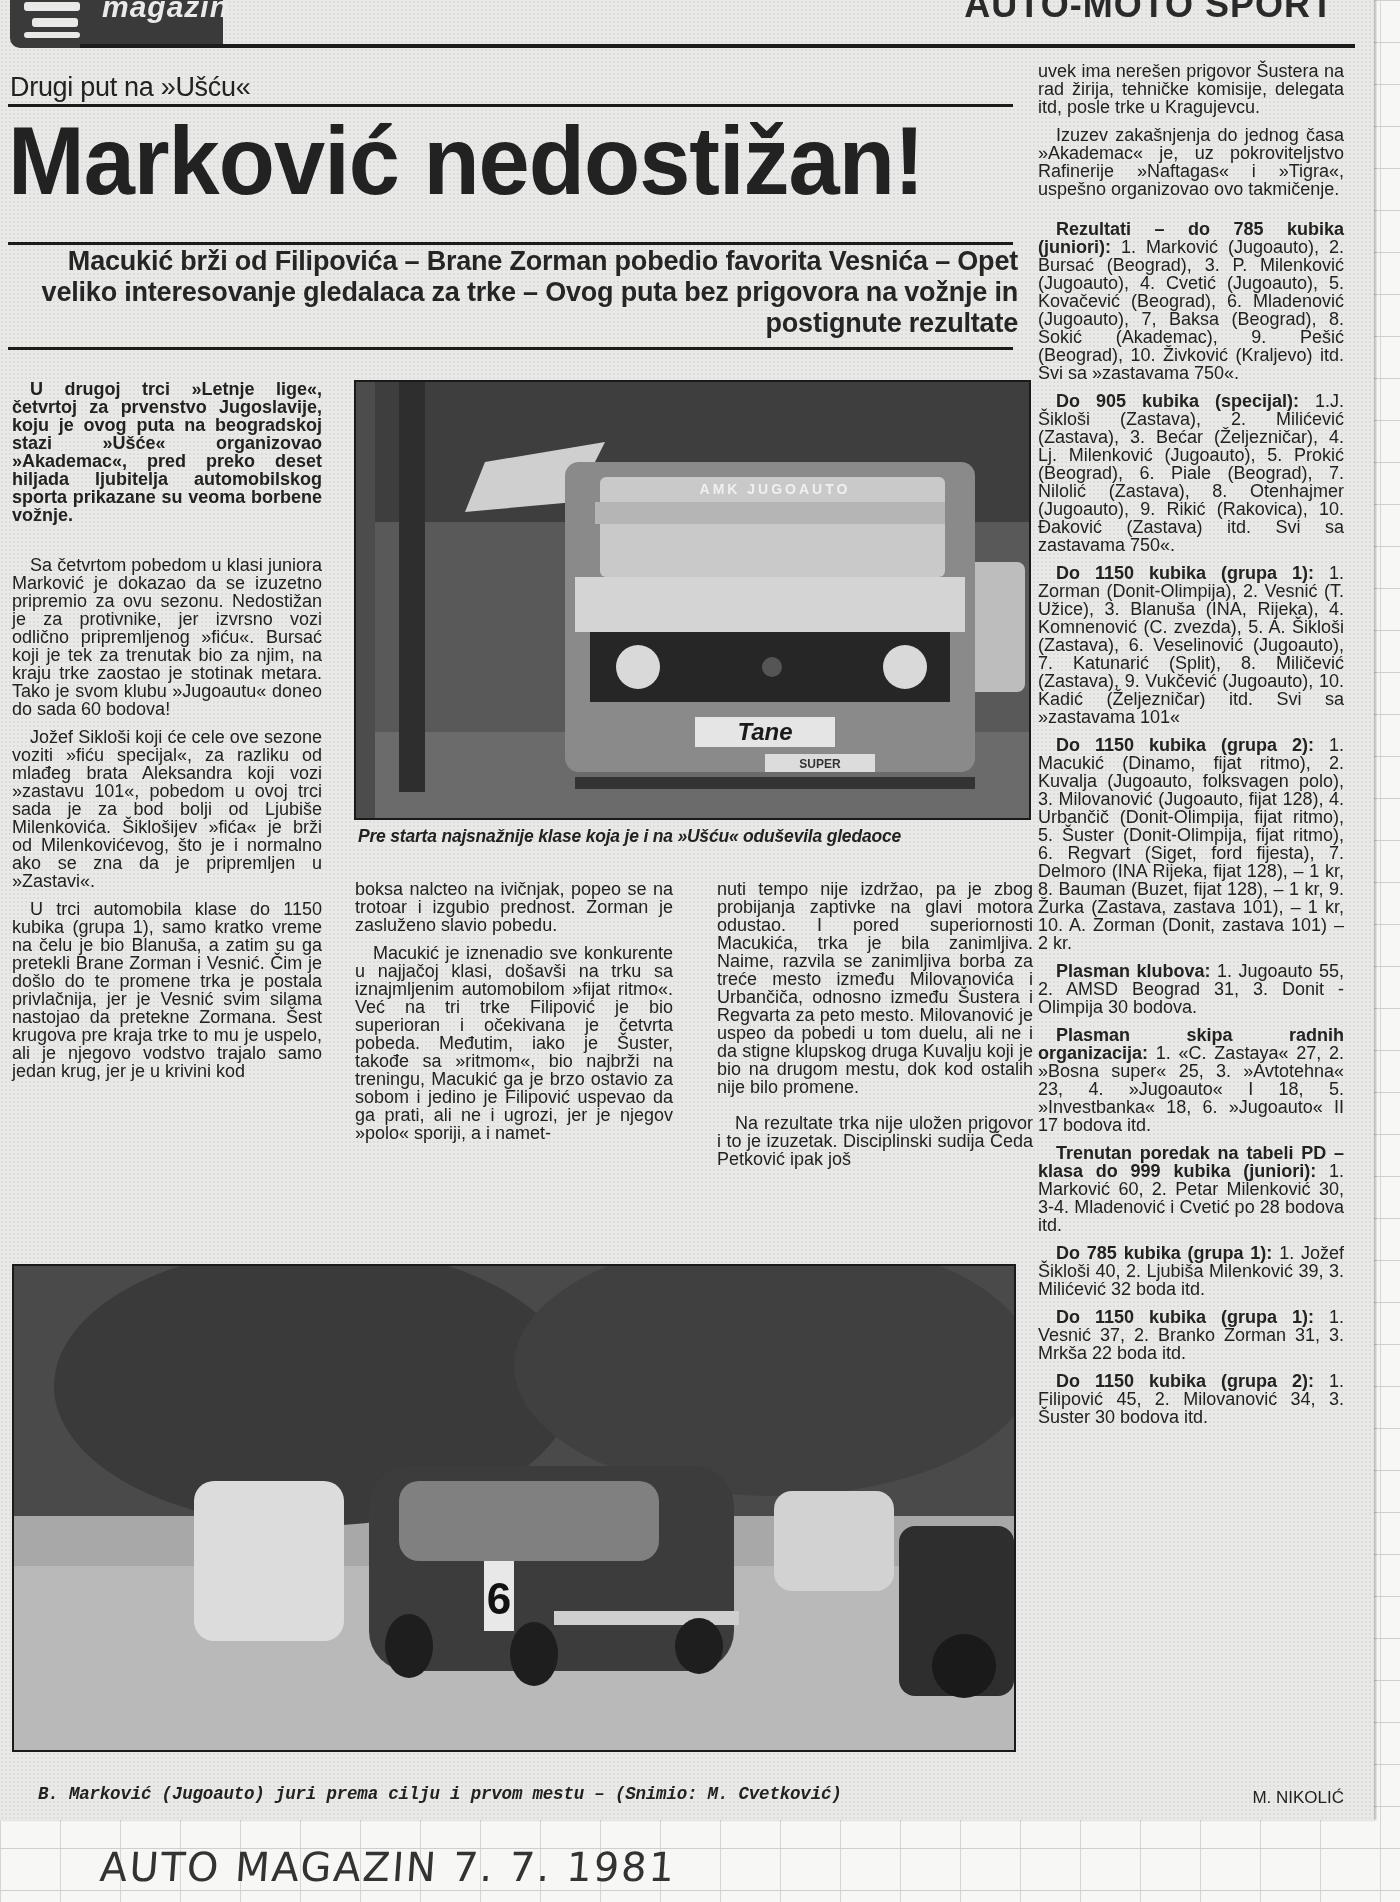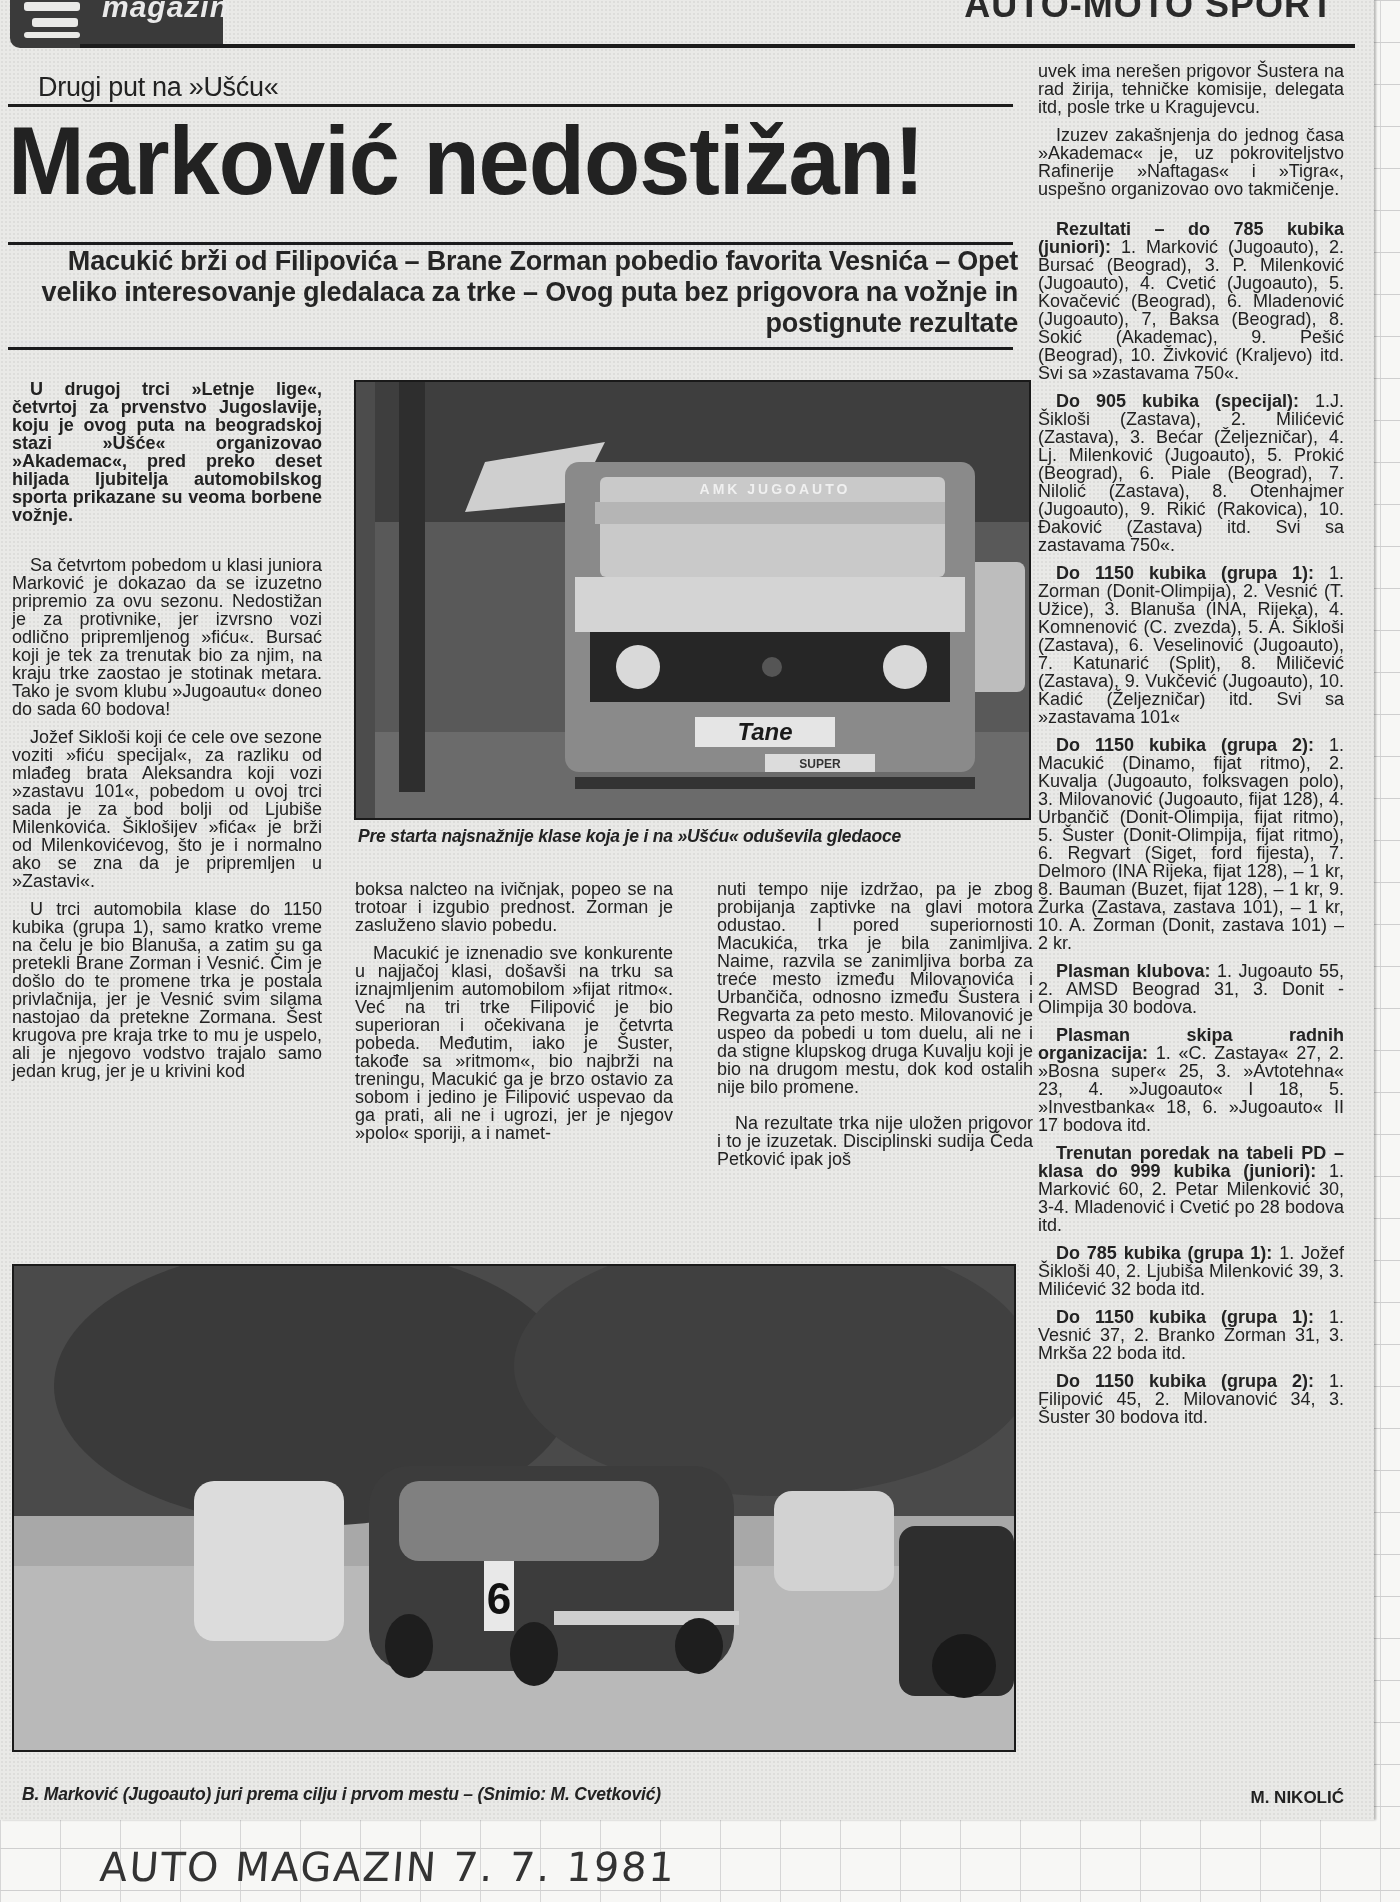--- a/index.html
+++ b/index.html
@@ -37,21 +37,21 @@
   .logo-word {
     position:absolute; left:92px; top:-10px;
     font-size:30px; font-style:italic; font-weight:bold; color:#eaeaea; letter-spacing:1px;
   }
   .section-label {
     position:absolute; right:40px; top:-16px;
     font-size:36px; font-weight:bold; color:#2a2a2a; letter-spacing:1px;
   }
   .rule { position:absolute; background:#1c1c1c; }
 
-  .kicker { position:absolute; left:10px; top:72px; font-size:27px; font-weight:normal; color:#222; letter-spacing:-0.3px;margin-left:28px; }
+  .kicker { position:absolute; left:10px; top:72px; font-size:27px; font-weight:normal; color:#222; letter-spacing:-0.3px; }
   .headline {
     position:absolute; left:8px; top:108px;
     font-size:92px; font-weight:bold; letter-spacing:-1px; color:#222;
     line-height:1.1; transform:scaleY(1.05); transform-origin:top left;
   }
   .deck {
     position:absolute; left:8px; top:246px; width:1010px;
     font-size:27px; font-weight:bold; line-height:31px; color:#252525; letter-spacing:-0.2px;text-align:right;
   }
 
@@ -60,21 +60,21 @@
   .col p.lead { font-weight:bold; }
   .col .gap { height:22px; }
   .col b { font-weight:bold; }
 
   .photo {
     position:absolute; background:#4c4c4c; overflow:hidden;
     border:2px solid #1a1a1a;
   }
   .caption { position:absolute; font-size:17.5px; font-style:italic; font-weight:bold; color:#222; letter-spacing:-0.2px; }
 
-  .byline { position:absolute; right:30px; top:1788px; font-size:17px; font-weight:bold; color:#222;margin-left:43px; }
+  .byline { position:absolute; right:30px; top:1788px; font-size:17px; font-weight:normal; color:#222;margin-left:43px; }
   .handwriting {
     position:absolute; left:100px; top:1844px;
     font-family:"DejaVu Sans", sans-serif; font-size:40px; color:#333;
     font-weight:normal; letter-spacing:2px; transform:skewX(-4deg);
   }
 </style>
 </head>
 <body>
 
 <div class="graph-paper"></div>
@@ -164,21 +164,21 @@
       <text x="485" y="348" text-anchor="middle" font-family="Liberation Sans, sans-serif" font-size="44" font-weight="bold" fill="#111">6</text>
       <rect x="540" y="345" width="185" height="14" fill="#cfcfcf"></rect>
       <ellipse cx="395" cy="380" rx="24" ry="32" fill="#1e1e1e"></ellipse>
       <ellipse cx="520" cy="388" rx="24" ry="32" fill="#1e1e1e"></ellipse>
       <ellipse cx="685" cy="380" rx="24" ry="28" fill="#1e1e1e"></ellipse>
 
       <rect x="885" y="260" width="115" height="170" fill="#2e2e2e" rx="16"></rect>
       <circle cx="950" cy="400" r="32" fill="#1a1a1a"></circle>
     </svg>
   </div>
-  <div class="caption" style="left:22px; top:1784px;">B. Marković (Jugoauto) juri prema cilju i prvom mestu – (Snimio: M. Cvetković)</div>
+  <div class="caption" style="left:38px; top:1784px;font-family:Liberation Mono, monospace;">B. Marković (Jugoauto) juri prema cilju i prvom mestu – (Snimio: M. Cvetković)</div>
 
   <div class="col" style="left:1038px; top:62px; width:306px;">
     <p style="text-indent:0;">uvek ima nerešen prigovor Šustera na rad žirija, tehničke komisije, delegata itd, posle trke u Kragujevcu.</p>
     <p>Izuzev zakašnjenja do jednog časa »Akademac« je, uz pokroviteljstvo Rafinerije »Naftagas« i »Tigra«, uspešno organizovao ovo takmičenje.</p>
     <div class="gap" style="height:12px;"></div>
     <p><b>Rezultati – do 785 kubika (juniori):</b><span> 1. Marković (Jugoauto), 2. Bursać (Beograd), 3. P. Milenković (Jugoauto), 4. Cvetić (Jugoauto), 5. Kovačević (Beograd), 6. Mladenović (Jugoauto), 7, Baksa (Beograd), 8. Sokić (Akademac), 9. Pešić (Beograd), 10. Živković (Kraljevo) itd. Svi sa »zastavama 750«.</span></p>
     <p><b>Do 905 kubika (specijal):</b><span> 1.J. Šikloši (Zastava), 2. Milićević (Zastava), 3. Bećar (Željezničar), 4. Lj. Milenković (Jugoauto), 5. Prokić (Beograd), 6. Piale (Beograd), 7. Nilolić (Zastava), 8. Otenhajmer (Jugoauto), 9. Rikić (Rakovica), 10. Đaković (Zastava) itd. Svi sa zastavama 750«.</span></p>
     <p><b>Do 1150 kubika (grupa 1):</b><span> 1. Zorman (Donit-Olimpija), 2. Vesnić (T. Užice), 3. Blanuša (INA, Rijeka), 4. Komnenović (C. zvezda), 5. A. Šikloši (Zastava), 6. Veselinović (Jugoauto), 7. Katunarić (Split), 8. Miličević (Zastava), 9. Vukčević (Jugoauto), 10. Kadić (Željezničar) itd. Svi sa »zastavama 101«</span></p>
     <p><b>Do 1150 kubika (grupa 2):</b><span> 1. Macukić (Dinamo, fijat ritmo), 2. Kuvalja (Jugoauto, folksvagen polo), 3. Milovanović (Jugoauto, fijat 128), 4. Urbančič (Donit-Olimpija, fijat ritmo), 5. Šuster (Donit-Olimpija, fijat ritmo), 6. Regvart (Siget, ford fijesta), 7. Delmoro (INA Rijeka, fijat 128), – 1 kr, 8. Bauman (Buzet, fijat 128), – 1 kr, 9. Žurka (Zastava, zastava 101), – 1 kr, 10. A. Zorman (Donit, zastava 101) – 2 kr.</span></p>
     <p><b>Plasman klubova:</b><span> 1. Jugoauto 55, 2. AMSD Beograd 31, 3. Donit - Olimpija 30 bodova.</span></p>

